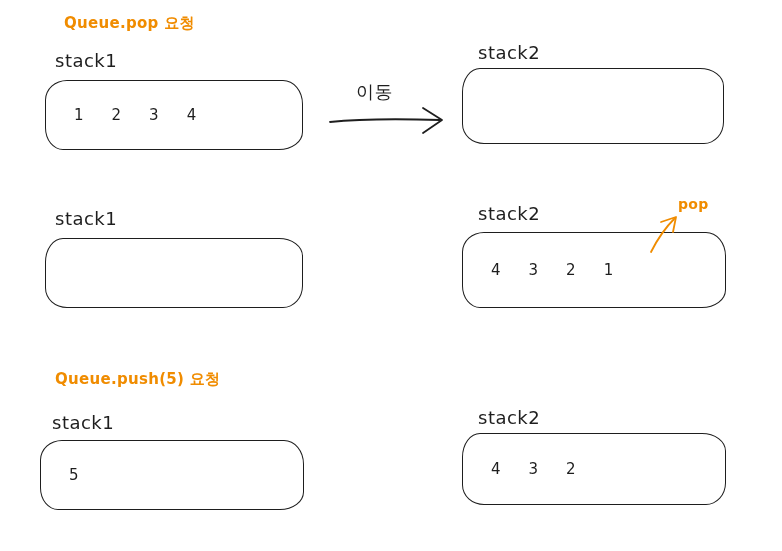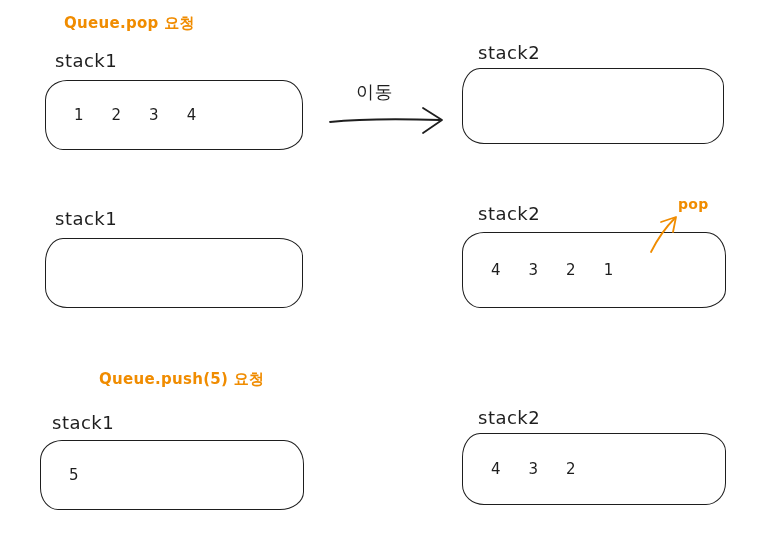--- a/index.html
+++ b/index.html
@@ -78,21 +78,21 @@
   <span class="num">2</span>
   <span class="num">1</span>
 </div>
 
 <div class="abs pop-label" style="left:678px; top:196px;">pop</div>
 <svg class="abs" style="left:644px; top:212px;" width="44" height="44" viewBox="0 0 44 44">
   <path d="M7,40 C 13,28 21,16 31,6" fill="none" stroke="#f08c00" stroke-width="1.8" stroke-linecap="round"></path>
   <path d="M17,10 L32,5 L29,20" fill="none" stroke="#f08c00" stroke-width="1.8" stroke-linecap="round" stroke-linejoin="round"></path>
 </svg>
 
-<div class="abs title" style="left:55px; top:370px;margin-left:44px;">Queue.push(5) 요청</div>
+<div class="abs title" style="left:55px; top:370px;">Queue.push(5) 요청</div>
 
 <div class="abs stack-label" style="left:52px; top:412px;">stack1</div>
 <div class="abs stack-box r1" style="left:40px; top:440px; width:264px; height:70px;">
   <span class="num">5</span>
 </div>
 
 <div class="abs stack-label" style="left:478px; top:407px;">stack2</div>
 <div class="abs stack-box r2" style="left:462px; top:433px; width:264px; height:72px;">
   <span class="num">4</span>
   <span class="num">3</span>

